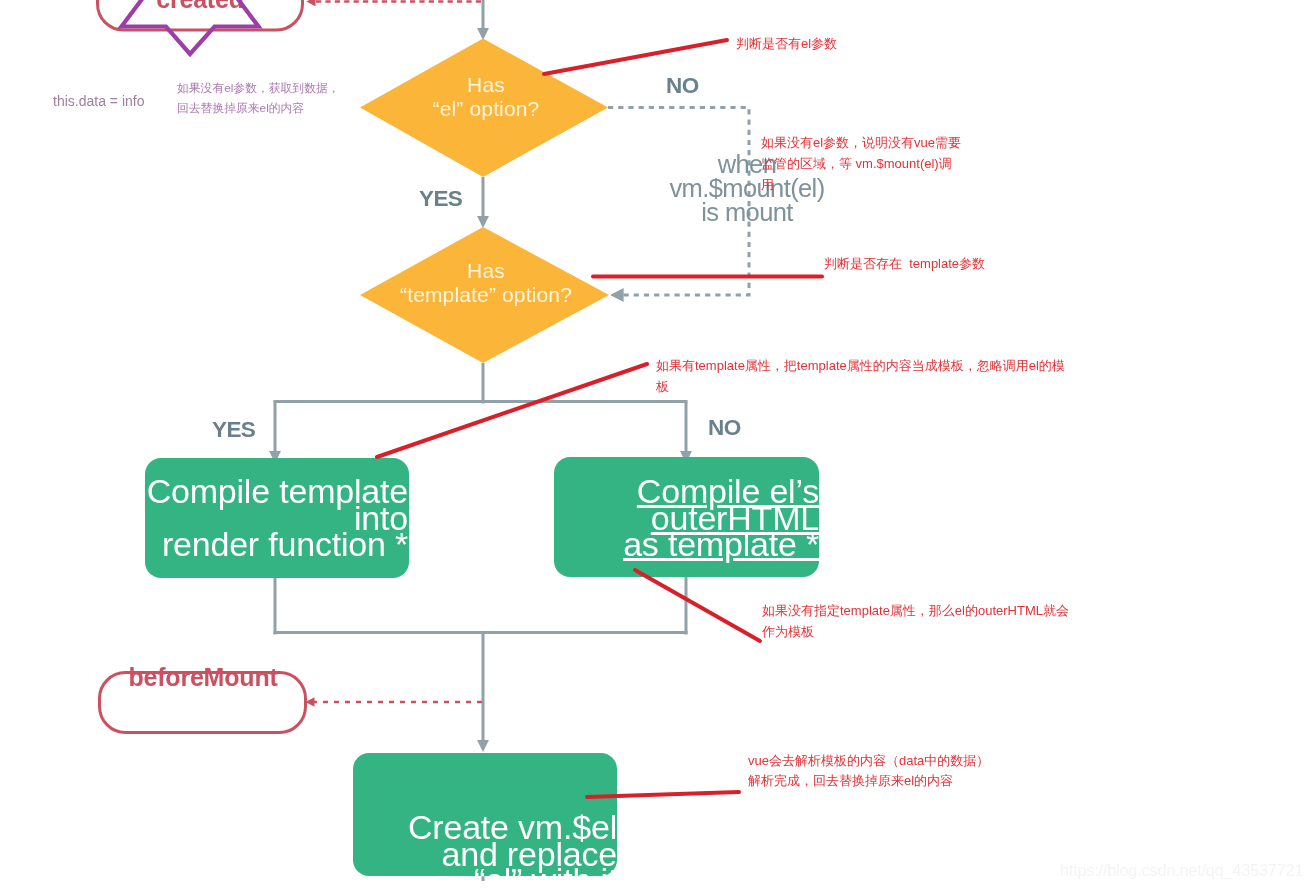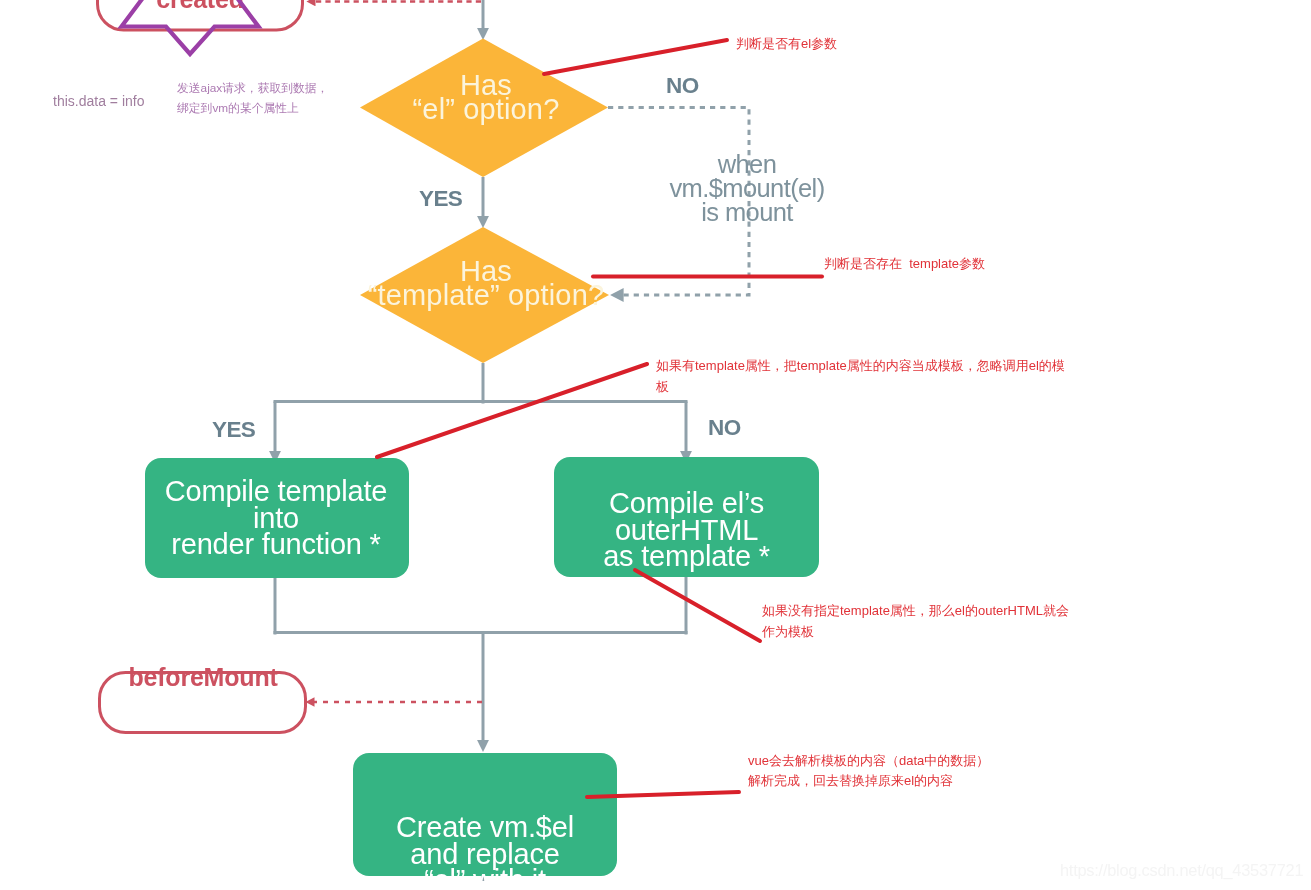--- a/index.html
+++ b/index.html
@@ -2,22 +2,22 @@
 <html><head>
 <meta charset="utf-8">
 <title>Vue lifecycle flowchart</title>
 <style>
   html,body{margin:0;padding:0;background:#ffffff;}
   body{width:1311px;height:890px;overflow:hidden;font-family:"Liberation Sans",sans-serif;}
   #stage{position:relative;width:1311px;height:890px;background:#fff;}
   svg.layer{position:absolute;left:0;top:0;width:1311px;height:890px;overflow:visible;}
   .txt{position:absolute;white-space:pre;}
   .node-label{text-align:center;color:#fff;}
-  .diamond-label{font-size:29px;line-height:24px;color:#FBF4DC;letter-spacing:0.15px;}
-  .box-label{font-size:29px;line-height:26.5px;color:#fff;letter-spacing:-0.2px;}
+  .diamond-label{font-size:21px;line-height:24px;color:#FBF4DC;letter-spacing:0.15px;}
+  .box-label{font-size:34px;line-height:26.5px;color:#fff;letter-spacing:-0.2px;text-align:right;}
   .hook-label{font-size:25px;font-weight:bold;color:#CC5160;letter-spacing:-0.2px;}
   .edge-label{font-size:22.5px;font-weight:bold;color:#69808D;letter-spacing:-0.6px;text-align:right;}
   .mount-note{font-size:25.5px;font-weight:normal;color:#7E929C;text-align:center;line-height:23.8px;letter-spacing:-0.6px;}
   .purple-code{font-size:14px;color:#A07E9E;}
   .purple-note{font-size:11.8px;color:#AC7AB2;line-height:20px;}
   .red-note{font-size:13px;color:#E13238;line-height:20px;}
   .watermark{font-size:16.4px;color:#F4F4F4;letter-spacing:-0.25px;}
 </style>
 </head>
 <body>
@@ -87,38 +87,39 @@
   </svg>
 
   <div class="txt node-label hook-label" style="left:97px;top:-15px;width:206px;">created</div>
 
   <div class="txt node-label diamond-label" style="left:362px;top:73px;width:248px;"><span>Has</span><br><span>“el” option?</span></div>
 
   <div class="txt node-label diamond-label" style="left:354px;top:259px;width:264px;"><span>Has</span><br><span>“template” option?</span></div>
 
   <div class="txt node-label box-label" style="left:144px;top:478px;width:264px;"><span>Compile template</span><br><span>into</span><br><span>render function *</span></div>
 
-  <div class="txt node-label box-label" style="left:554px;top:490px;width:265px;"><span>Compile el’s</span><br><span>outerHTML</span><br><span>as template *</span></div>
+  <div class="txt node-label box-label" style="left:554px;top:478px;width:265px;text-decoration:underline;"><span>Compile el’s</span><br><span>outerHTML</span><br><span>as template *</span></div>
 
   <div class="txt node-label hook-label" style="left:100px;top:663px;width:206px;">beforeMount</div>
 
   <div class="txt node-label box-label" style="left:353px;top:773px;width:264px;margin-top:41px;"><span>Create vm.$el</span><br><span>and replace</span><br><span>“el” with it</span></div>
 
   <div class="txt edge-label" style="left:419px;top:186px;">YES</div>
   <div class="txt edge-label" style="left:666px;top:73px;">NO</div>
   <div class="txt edge-label" style="left:212px;top:417px;">YES</div>
   <div class="txt edge-label" style="left:708px;top:415px;">NO</div>
 
   <div class="txt mount-note" style="left:647px;top:153px;width:200px;"><span>when</span><br><span>vm.$mount(el)</span><br><span>is mount</span></div>
 
   <div class="txt purple-code" style="left:53px;top:93px;">this.data = info</div>
-  <div class="txt purple-note" style="left:177px;top:78px;width:190px;"><span>发送ajax请求，获取到数据，</span><br><span>绑定到vm的某个属性上</span></div>
+  <div class="txt purple-note" style="left:177px;top:78px;width:190px;"><span>如果没有el参数，获取到数据，</span><br><span>回去替换掉原来el的内容</span></div>
 
   <div class="txt red-note" style="left:736px;top:34px;">判断是否有el参数</div>
 
+  <div class="txt red-note" style="left:761px;top:132px;width:230px;line-height:21px;"><span>如果没有el参数，说明没有vue需要</span><br><span>监管的区域，等 vm.$mount(el)调</span><br><span>用</span></div>
 
   <div class="txt red-note" style="left:824px;top:254px;">判断是否存在  template参数</div>
 
   <div class="txt red-note" style="left:656px;top:355px;width:420px;line-height:21px;"><span>如果有template属性，把template属性的内容当成模板，忽略调用el的模</span><br><span>板</span></div>
 
   <div class="txt red-note" style="left:748px;top:751px;width:300px;line-height:19.5px;"><span>vue会去解析模板的内容（data中的数据）</span><br><span>解析完成，回去替换掉原来el的内容</span></div>
 
   <div class="txt red-note" style="left:762px;top:601px;width:320px;line-height:20.5px;"><span>如果没有指定template属性，那么el的outerHTML就会</span><br><span>作为模板</span></div>
 
   <div class="txt watermark" style="left:1060px;top:861px;">https://blog.csdn.net/qq_43537721</div>

